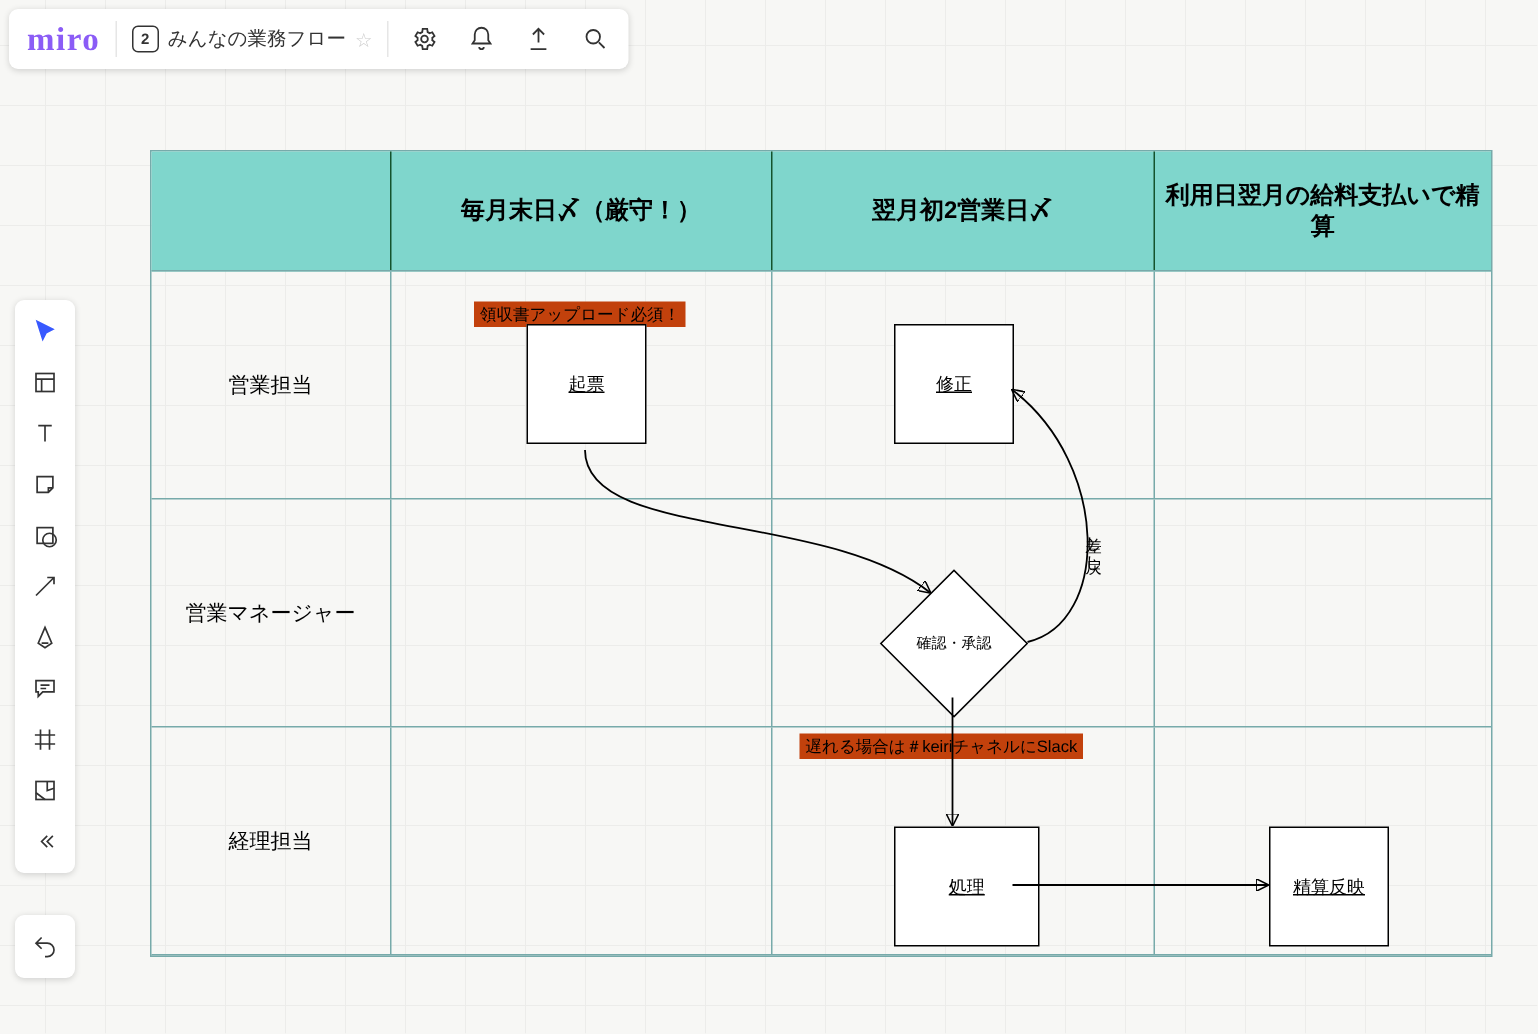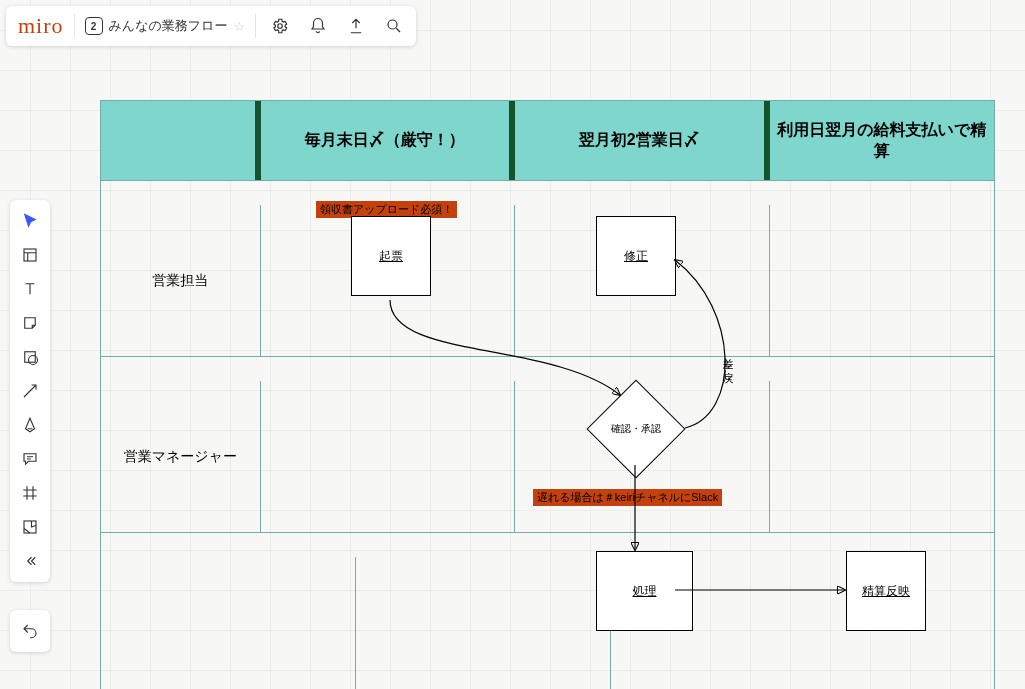--- a/index.html
+++ b/index.html
@@ -1,21 +1,21 @@
 <!DOCTYPE html>
 <html><head>
 <meta charset="utf-8">
 <style>
   * { box-sizing: border-box; margin: 0; padding: 0; }
   html, body { width: 1025px; height: 689px; overflow: hidden; font-family: -apple-system, BlinkMacSystemFont, "Segoe UI", "Helvetica Neue", Arial, "Hiragino Kaku Gothic ProN", "Yu Gothic", sans-serif; background: #f7f7f5; }
   body { position: relative; }
 
   
   .topbar { position: absolute; top: 6px; left: 6px; height: 40px; background: #fff; border-radius: 6px; box-shadow: 0 1px 4px rgba(0,0,0,.15); display: flex; align-items: center; padding: 0 8px 0 12px; gap: 10px; z-index: 10; }
-  .logo { font-family: Georgia, serif; font-weight: 400; font-size: 22px; letter-spacing: 1px; color: #c2410c; }
+  .logo { font-family: Georgia, serif; font-weight: 700; font-size: 22px; letter-spacing: 1px; color: #8b5cf6; }
   .divider-v { width: 1px; height: 24px; background: #e6e6e6; }
   .board-chip { display: flex; align-items: center; gap: 6px; font-size: 13px; color: #333; }
   .badge { width: 18px; height: 18px; border: 1.5px solid #333; border-radius: 4px; display: flex; align-items: center; justify-content: center; font-size: 10px; font-weight: 700; color: #333; }
   .star { color: #ccc; font-size: 13px; }
   .ico-btn { width: 28px; height: 28px; display: flex; align-items: center; justify-content: center; border-radius: 4px; color: #333; }
   .ico-btn svg { width: 18px; height: 18px; stroke: #333; stroke-width: 1.6; fill: none; }
 
   
   .toolrail { position: absolute; left: 10px; top: 200px; width: 40px; background: #fff; border-radius: 6px; box-shadow: 0 1px 4px rgba(0,0,0,.15); display: flex; flex-direction: column; align-items: center; padding: 6px 0; gap: 4px; z-index: 10; }
   .tool { width: 32px; height: 30px; display: flex; align-items: center; justify-content: center; border-radius: 4px; color: #333; }
@@ -28,23 +28,23 @@
   .grid { position: absolute; inset: 0; background-image:
       linear-gradient(#ececea 1px, transparent 1px),
       linear-gradient(90deg, #ececea 1px, transparent 1px);
     background-size: 40px 40px; background-position: -10px -10px; }
 
   .title { position: absolute; left: 100px; top: 70px; font-size: 17px; color: #222; }
 
   
   .frame { position: absolute; left: 100px; top: 100px; width: 895px; border: 1px solid #7aa; }
   .header-row { display: flex; height: 80px; background: #7fd6cc; border-bottom: 1px solid #7aa; }
-  .header-row .cell { border-right: 6px solid #14532d; display: flex; align-items: center; justify-content: center; font-size: 16px; font-weight: 700; color: #000; text-align: center; padding: 4px; }
+  .header-row .cell { border-right: 1px solid #14532d; display: flex; align-items: center; justify-content: center; font-size: 16px; font-weight: 700; color: #000; text-align: center; padding: 4px; }
   .header-row .cell:last-child { border-right: none; }
-  .body-row { display: flex; height: 152px; border-bottom: 1px solid #7aa; position: relative; margin-top: 24px; }
+  .body-row { display: flex; height: 152px; border-bottom: 1px solid #7aa; position: relative; }
   .body-row:last-child { border-bottom: none; }
   .body-row .cell { border-right: 1px solid #7aa; }
   .body-row .cell:last-child { border-right: none; }
   .rowlabel { display: flex; align-items: center; justify-content: center; font-size: 14px; color: #000; }
 
   .col-a { width: 160px; }
   .col-b { width: 255px; }
   .col-c { width: 255px; }
   .col-d { width: 225px; }
 
@@ -85,20 +85,21 @@
     </div>
 
     <div class="body-row">
       <div class="cell col-a rowlabel">営業マネージャー</div>
       <div class="cell col-b"></div>
       <div class="cell col-c"></div>
       <div class="cell col-d"></div>
     </div>
 
     <div class="body-row">
+      <div class="cell col-a rowlabel">経理担当</div>
       <div class="cell col-b"></div>
       <div class="cell col-c"></div>
       <div class="cell col-d"></div>
     </div>
 
     <div class="note" style="left:215px; top:100px;">領収書アップロード必須！</div>
     <div class="shape" style="left:250px; top:115px; width:80px; height:80px;">起票</div>
     <div class="shape" style="left:495px; top:115px; width:80px; height:80px;">修正</div>
 
     <div class="diamond" style="left:485px; top:293px;">

